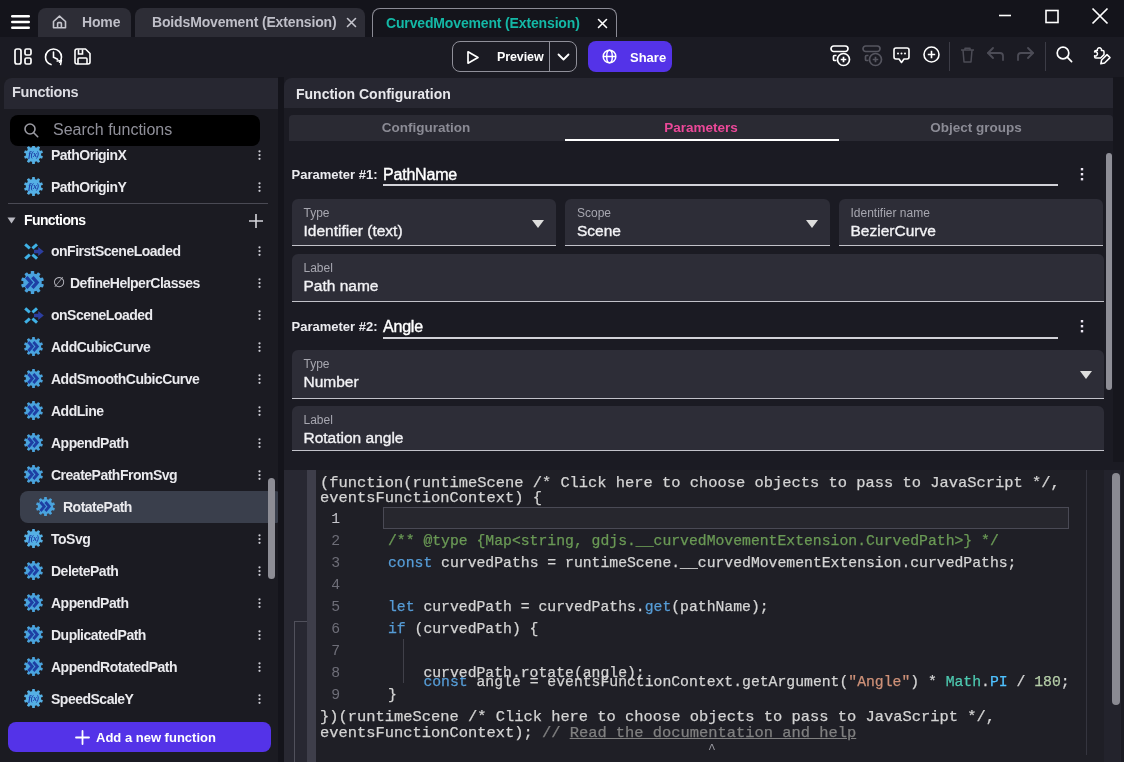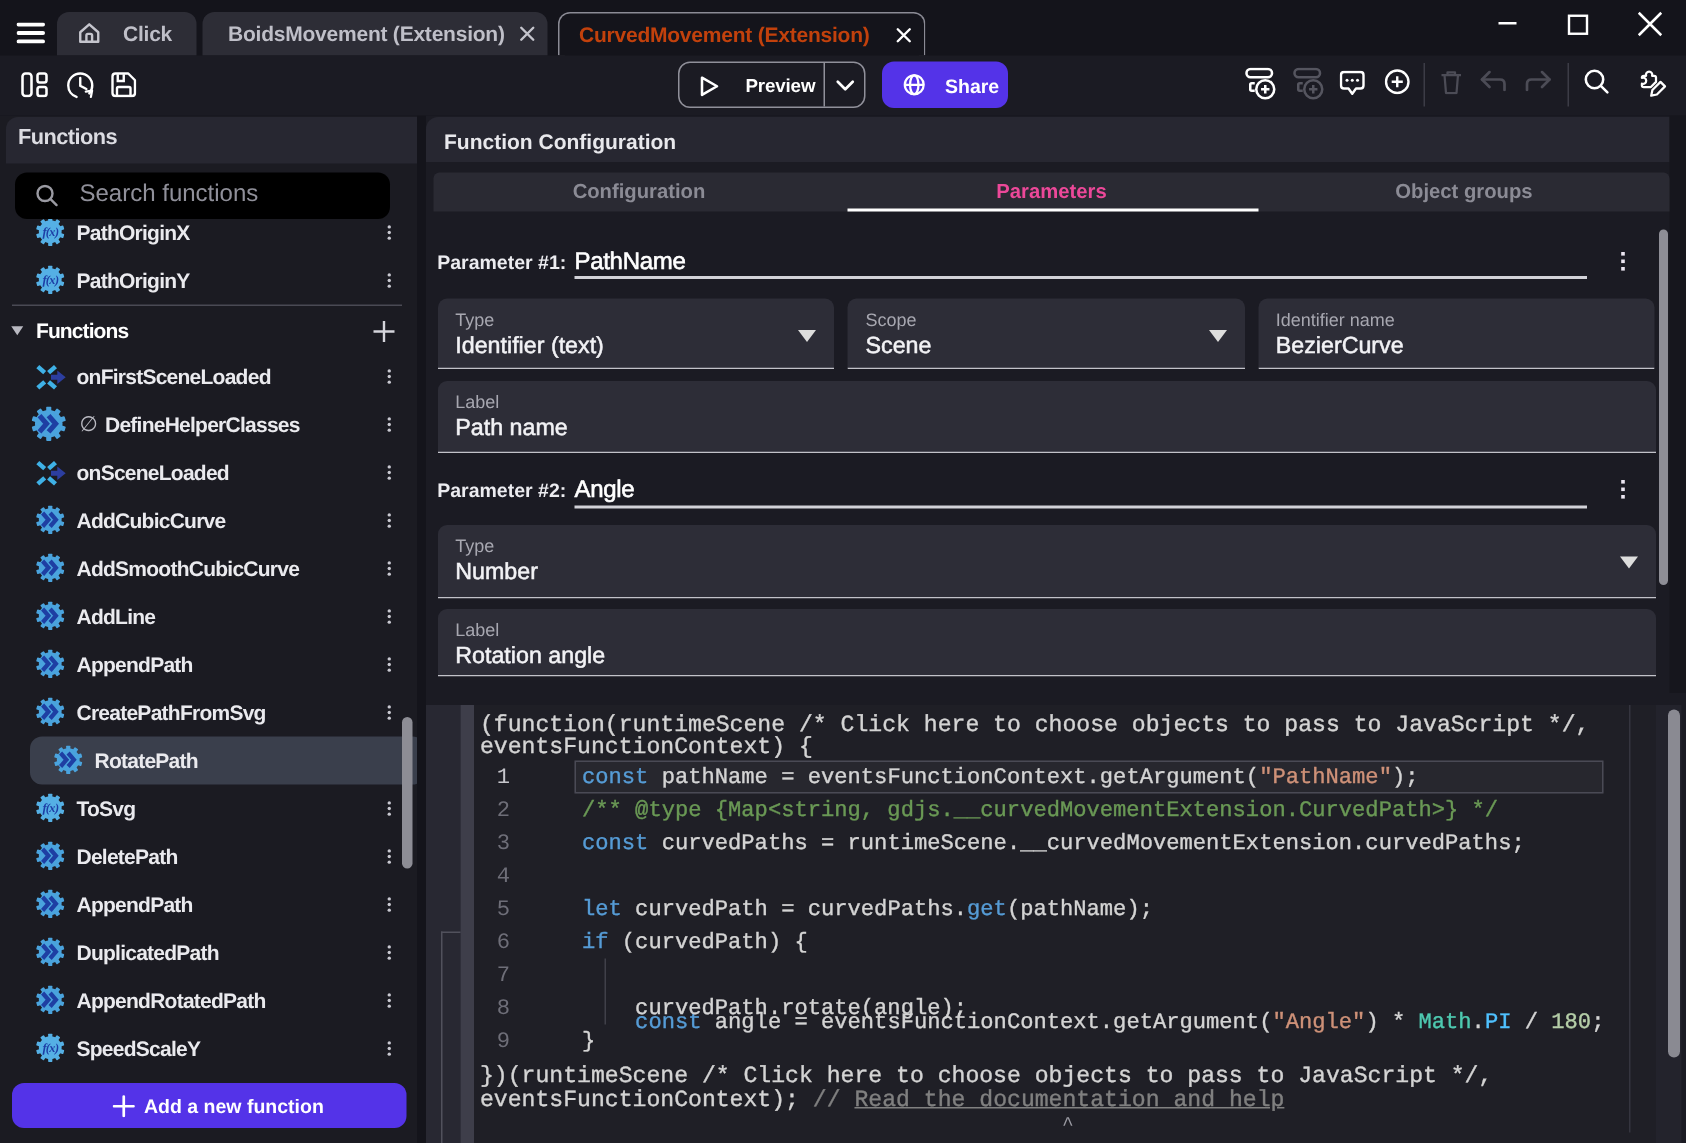--- a/index.html
+++ b/index.html
@@ -62,30 +62,30 @@
     <svg class="abs" style="left:11px; top:15px;" width="19" height="14" viewBox="0 0 19 14">
       <rect x="0" y="0" width="19" height="2.6" rx="1.3" fill="#fff"></rect>
       <rect x="0" y="5.7" width="19" height="2.6" rx="1.3" fill="#fff"></rect>
       <rect x="0" y="11.4" width="19" height="2.6" rx="1.3" fill="#fff"></rect>
     </svg>
     <div class="tab tab-inactive" style="left:38px; width:93px;">
       <svg class="abs" style="left:14px; top:7px;" width="15" height="14" viewBox="0 0 15 14">
         <path d="M1.5 6.5 L7.5 1.2 L13.5 6.5 L13.5 12.8 L1.5 12.8 Z" fill="none" stroke="#c5c5cd" stroke-width="1.6" stroke-linejoin="round"></path>
         <path d="M5.6 12.8 L5.6 8.6 Q5.6 7.6 6.6 7.6 L8.4 7.6 Q9.4 7.6 9.4 8.6 L9.4 12.8" fill="none" stroke="#c5c5cd" stroke-width="1.6"></path>
       </svg>
-      <span class="tab-label abs" style="left:44px; top:6px;">Click</span>
+      <span class="tab-label abs" style="left:44px; top:6px;">Home</span>
     </div>
     <div class="tab tab-inactive" style="left:135px; width:230px;">
       <span class="tab-label abs" style="left:17px; top:6px;">BoidsMovement (Extension)</span>
       <svg class="abs" style="left:210px; top:8px;" width="13" height="13" viewBox="0 0 13 13">
         <path d="M2.5 2.5 L10.5 10.5 M10.5 2.5 L2.5 10.5" stroke="#c5c5cd" stroke-width="1.6" stroke-linecap="round"></path>
       </svg>
     </div>
     <div class="tab" style="left:372px; width:245px; background:#14141b; border:1px solid #8b8b95; border-bottom:none; height:29px;">
-      <span class="tab-label abs" style="left:13px; top:6px; color:#c2410c;">CurvedMovement (Extension)</span>
+      <span class="tab-label abs" style="left:13px; top:6px; color:#14b8a6;">CurvedMovement (Extension)</span>
       <svg class="abs" style="left:223px; top:8px;" width="13" height="13" viewBox="0 0 13 13">
         <path d="M2.5 2.5 L10.5 10.5 M10.5 2.5 L2.5 10.5" stroke="#fff" stroke-width="1.6" stroke-linecap="round"></path>
       </svg>
     </div>
 
     <svg class="abs" style="left:998px; top:7px;" width="112" height="19" viewBox="0 0 112 19">
       <path d="M1 8.5 L13 8.5" stroke="#fff" stroke-width="1.6"></path>
       <rect x="48" y="3.5" width="12" height="12" fill="none" stroke="#fff" stroke-width="1.6"></rect>
       <path d="M94.5 1.5 L109.5 16.5 M109.5 1.5 L94.5 16.5" stroke="#fff" stroke-width="1.7"></path>
     </svg>
@@ -679,21 +679,20 @@
     <div id="codebg"></div>
     <div id="code" class="abs" style="left:0; top:0; width:840px; height:300px;">
 <div class="abs" style="left:99.4px; top:44.7px; width:685.6px; height:22.1px; background:rgba(255,255,255,0.04); border:1px solid #4a4a55;"></div>
 <div class="abs" style="left:802px; top:8px; width:1px; height:285px; background:#35353f;"></div>
 <div class="abs" style="left:119px; top:177px; width:1px; height:44px; background:#404049;"></div>
 <div class="abs" style="left:10px; top:159px; width:13px; height:1px; background:#51515c;"></div>
 <div class="abs" style="left:10px; top:159px; width:1px; height:141px; background:#51515c;"></div>
 <div class="cl chead" style="left:36px; top:11.5px;">(function(runtimeScene /* Click here to choose objects to pass to JavaScript */,</div>
 <div class="cl chead" style="left:36px; top:27.0px;">eventsFunctionContext) {</div>
 <div class="lnum" style="left:47px; top:49.0px; width:9px; text-align:right; color:#c6c6cc;">1</div>
-<div class="cl" style="left:104px; top:49.0px;"><span class="kw">const</span> pathName = eventsFunctionContext.getArgument(<span class="str">"PathName"</span>);</div>
 <div class="lnum" style="left:47px; top:71.0px; width:9px; text-align:right; color:#6e6e78;">2</div>
 <div class="cl" style="left:104px; top:71.0px;"><span class="cmt">/** @type {Map&lt;string, gdjs.__curvedMovementExtension.CurvedPath&gt;} */</span></div>
 <div class="lnum" style="left:47px; top:93.0px; width:9px; text-align:right; color:#6e6e78;">3</div>
 <div class="cl" style="left:104px; top:93.0px;"><span class="kw">const</span> curvedPaths = runtimeScene.__curvedMovementExtension.curvedPaths;</div>
 <div class="lnum" style="left:47px; top:115.0px; width:9px; text-align:right; color:#6e6e78;">4</div>
 <div class="cl" style="left:104px; top:115.0px;"></div>
 <div class="lnum" style="left:47px; top:137.0px; width:9px; text-align:right; color:#6e6e78;">5</div>
 <div class="cl" style="left:104px; top:137.0px;"><span class="kw">let</span> curvedPath = curvedPaths.<span class="kw">get</span>(pathName);</div>
 <div class="lnum" style="left:47px; top:159.0px; width:9px; text-align:right; color:#6e6e78;">6</div>
 <div class="cl" style="left:104px; top:159.0px;"><span class="kw">if</span> (curvedPath) {</div>

